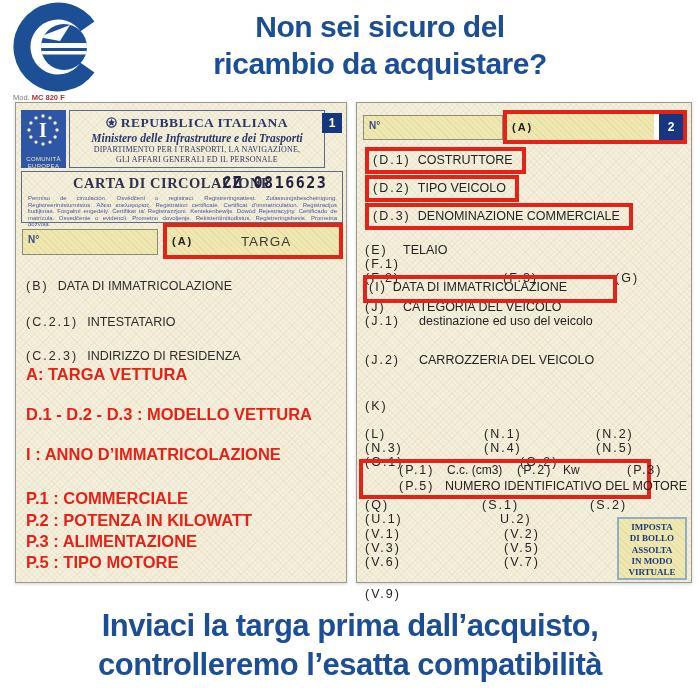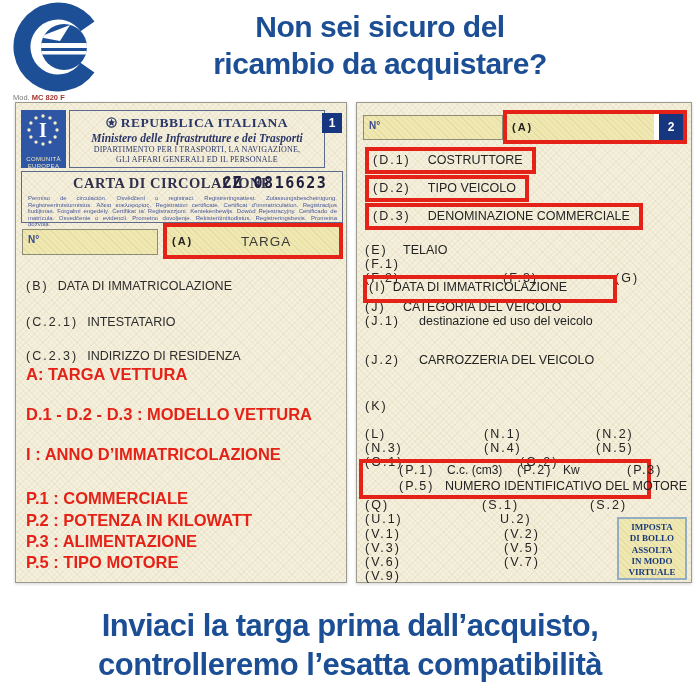--- a/index.html
+++ b/index.html
@@ -64,21 +64,21 @@
   .rednote{position:absolute;left:10px;font-size:16.5px;font-weight:bold;color:var(--red);white-space:nowrap;}
 
   
   #d2-nbox{left:6px;top:12px;width:140px;height:25px;}
   #d2-abox{left:146px;top:7px;width:184px;height:34px;display:flex;align-items:stretch;padding:0;}
   #d2-ayellow{flex:1;display:flex;align-items:center;border:none;}
   #d2-gap{width:5px;background:#fff;}
   #badge2{width:24px;font-size:12px;}
   .dbox{position:absolute;left:8px;height:27px;box-sizing:border-box;padding:2px 9px 0 4px;
         font-size:12.5px;color:var(--ink);white-space:nowrap;z-index:3;}
-  .dbox .code{margin-right:17px;}
+  .dbox .code{margin-right:7px;}
   #i-box{position:absolute;left:6px;top:172px;width:254px;height:28px;box-sizing:border-box;
          font-size:12.5px;color:var(--ink);white-space:nowrap;z-index:3;padding:1px 0 0 2px;}
   #i-box .code{margin-right:6px;}
   #p-box{position:absolute;left:2px;top:356px;width:292px;height:40px;box-sizing:border-box;z-index:3;}
   .pline{position:relative;height:16px;font-size:12.5px;color:var(--ink);white-space:nowrap;}
   .pline span{position:absolute;top:0;padding-left:32px;}
   #stamp{left:260px;top:414px;width:70px;height:63px;box-sizing:border-box;
          border:2px solid #93aec2;text-align:center;
          font-family:"Liberation Serif",serif;font-weight:bold;font-size:9px;line-height:11.3px;
          color:#1b3a7a;padding-top:3px;}
@@ -280,21 +280,21 @@
       <span class="code" style="left:147px;">(V.2)</span>
     </div>
     <div class="row" style="top:438px;">
       <span class="code" style="left:8px;">(V.3)</span>
       <span class="code" style="left:147px;">(V.5)</span>
     </div>
     <div class="row" style="top:452px;">
       <span class="code" style="left:8px;">(V.6)</span>
       <span class="code" style="left:147px;">(V.7)</span>
     </div>
-    <div class="row" style="top:466px;">
+    <div class="row" style="top:484px;">
       <span class="code" style="left:8px;">(V.9)</span>
     </div>
 
     <div id="stamp" class="abs yellowfield">
       <div>IMPOSTA</div>
       <div>DI BOLLO</div>
       <div>ASSOLTA</div>
       <div>IN MODO</div>
       <div>VIRTUALE</div>
     </div>

